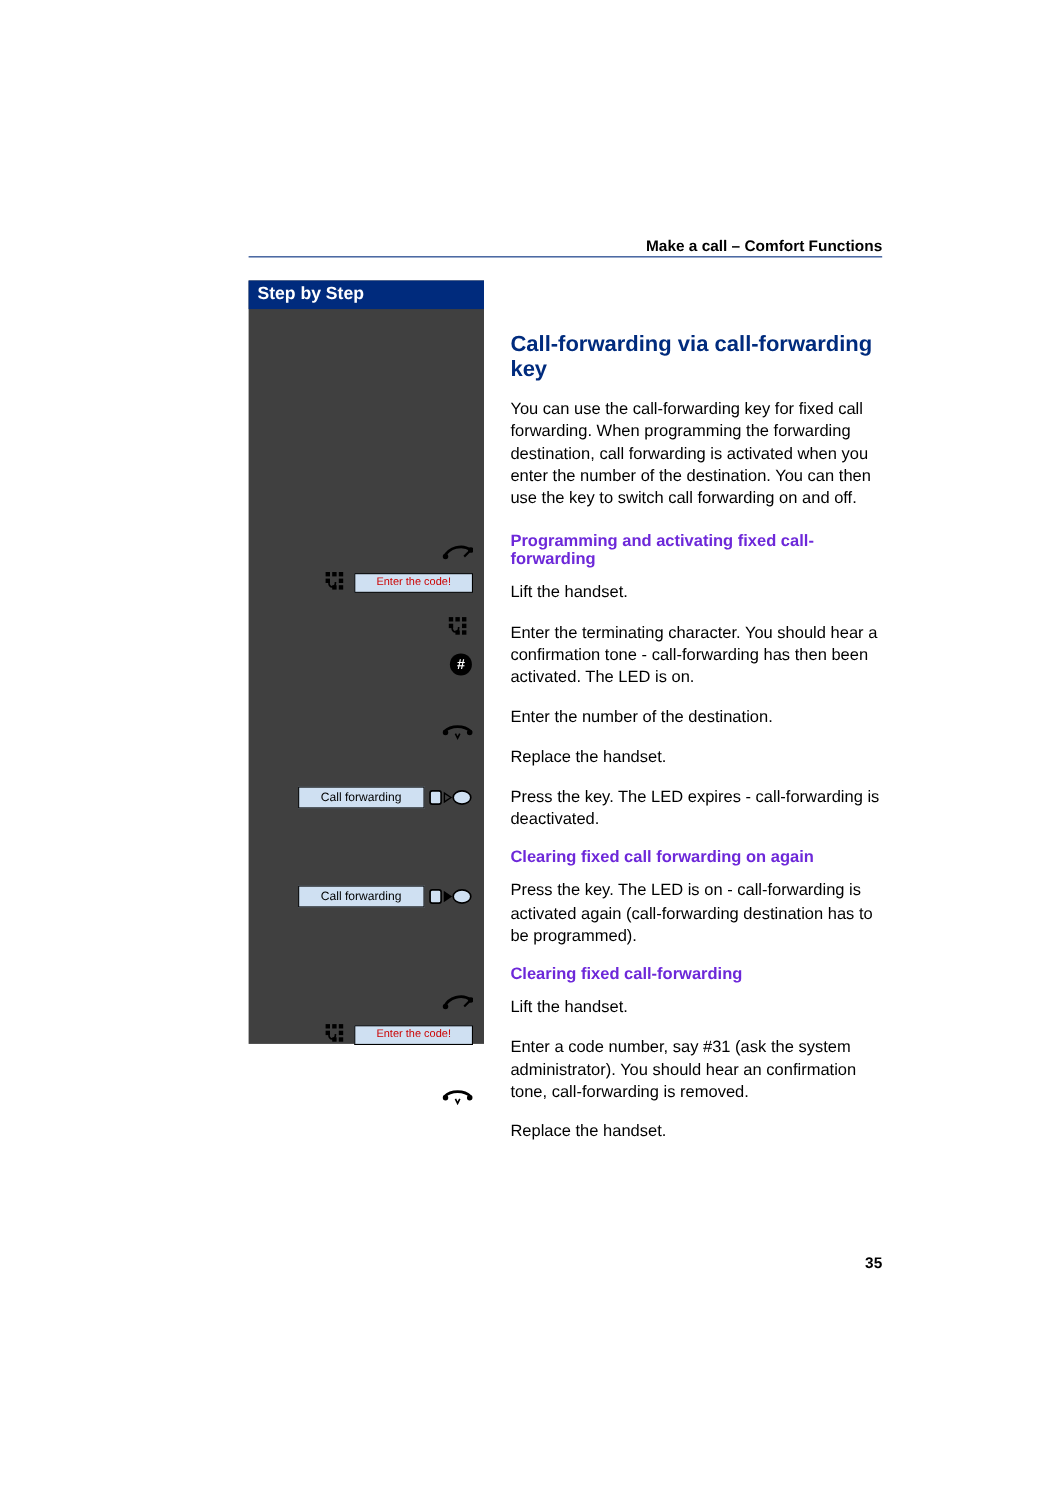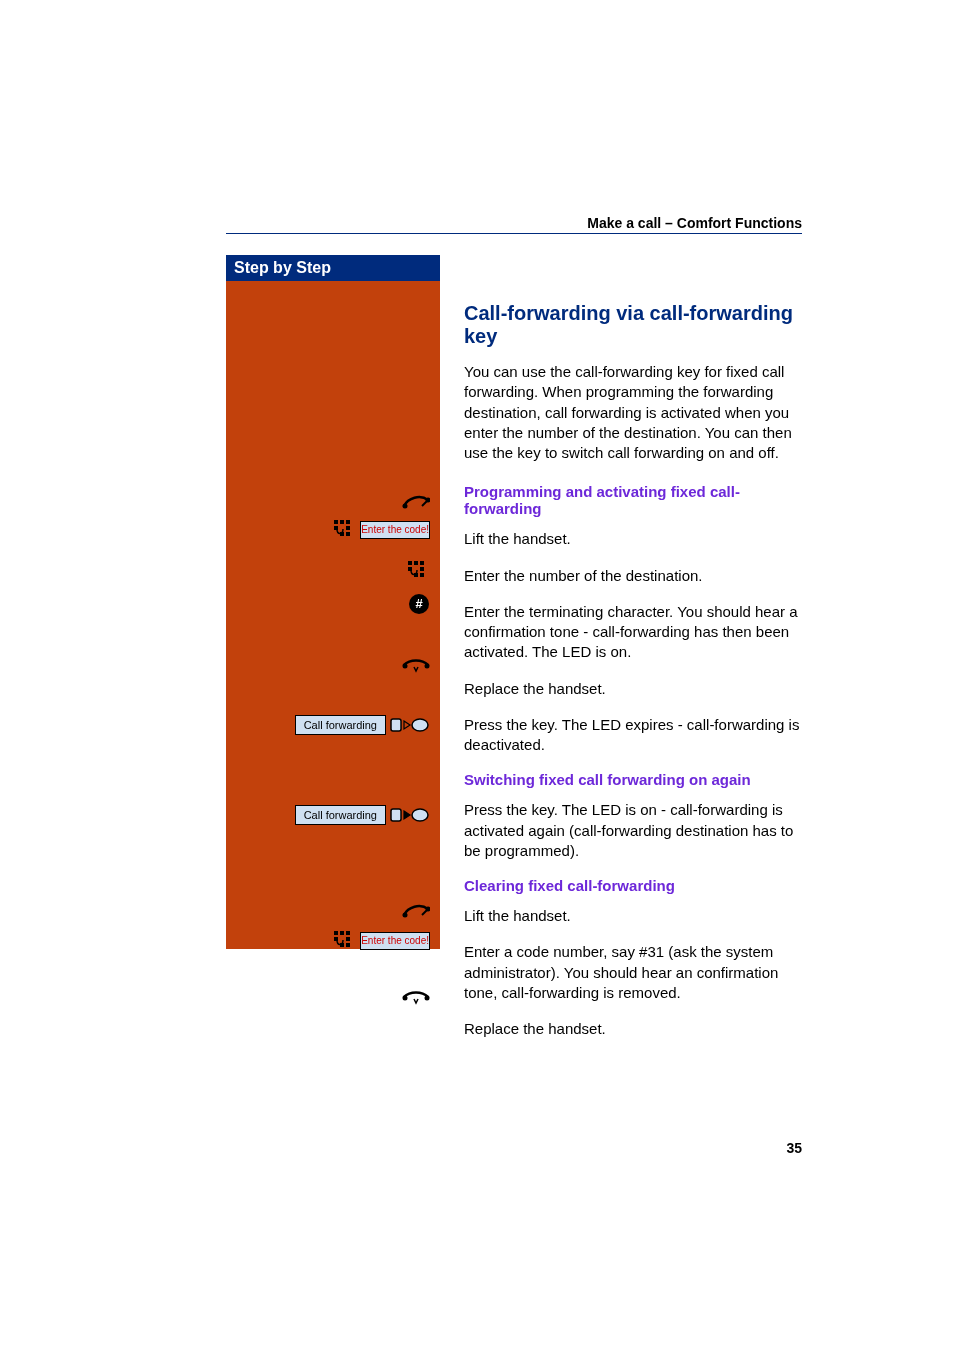--- a/index.html
+++ b/index.html
@@ -40,21 +40,21 @@
     font-size: 14px;
     font-weight: bold;
   }
 
   .sidebar {
     position: absolute;
     top: 255px;
     left: 198px;
     width: 214px;
     height: 694px;
-    background: #c2410c;
+    background: #404040;
   }
   .sidebar-title {
     position: absolute;
     top: 0;
     left: 0;
     width: 100%;
     box-sizing: border-box;
     background: #002b7d;
     color: #fff;
     font-size: 16px;
@@ -105,32 +105,32 @@
     right: 10px;
     display: flex;
     align-items: center;
     justify-content: flex-end;
   }
 
   .code-box {
     display: inline-block;
     border: 1px solid #000;
     font-size: 10px;
-    padding: 2px 0;
+    padding: 2px 19px;
     height: 12px;
     line-height: 12px;
     color: #c00;
     background: #cfe0f2;
   }
 
   .key-box {
     display: inline-block;
     border: 1px solid #000;
     font-size: 11px;
-    padding: 3px 8px;
+    padding: 3px 20px;
     background: #cfe0f2;
     margin-right: 4px;
   }
 
   svg { display: block; }
 
 </style>
 </head>
 <body>
 
@@ -248,27 +248,27 @@
     </div>
 
   </div>
 
   <div class="content">
     <h2 class="section-title">Call-forwarding via call-forwarding key</h2>
     <p class="intro">You can use the call-forwarding key for fixed call forwarding. When programming the forwarding destination, call forwarding is activated when you enter the number of the destination. You can then use the key to switch call forwarding on and off.</p>
 
     <p class="subheading">Programming and activating fixed call-forwarding</p>
     <p class="step-text">Lift the handset.</p>
+    <p class="step-text">Enter the terminating character. You should hear a confirmation tone - call-forwarding has then been activated. The LED is on.</p>
     <p class="step-text">Enter the number of the destination.</p>
-    <p class="step-text">Enter the terminating character. You should hear a confirmation tone - call-forwarding has then been activated. The LED is on.</p>
     <p class="step-text">Replace the handset.</p>
 
     <p class="step-text">Press the key. The LED expires - call-forwarding is deactivated.</p>
 
-    <p class="subheading">Switching fixed call forwarding on again</p>
+    <p class="subheading">Clearing fixed call forwarding on again</p>
     <p class="step-text">Press the key. The LED is on - call-forwarding is activated again (call-forwarding destination has to be programmed).</p>
 
     <p class="subheading">Clearing fixed call-forwarding</p>
     <p class="step-text">Lift the handset.</p>
     <p class="step-text">Enter a code number, say #31 (ask the system administrator). You should hear an confirmation tone, call-forwarding is removed.</p>
     <p class="step-text">Replace the handset.</p>
   </div>
 
   <div class="page-number">35</div>
 </div>

